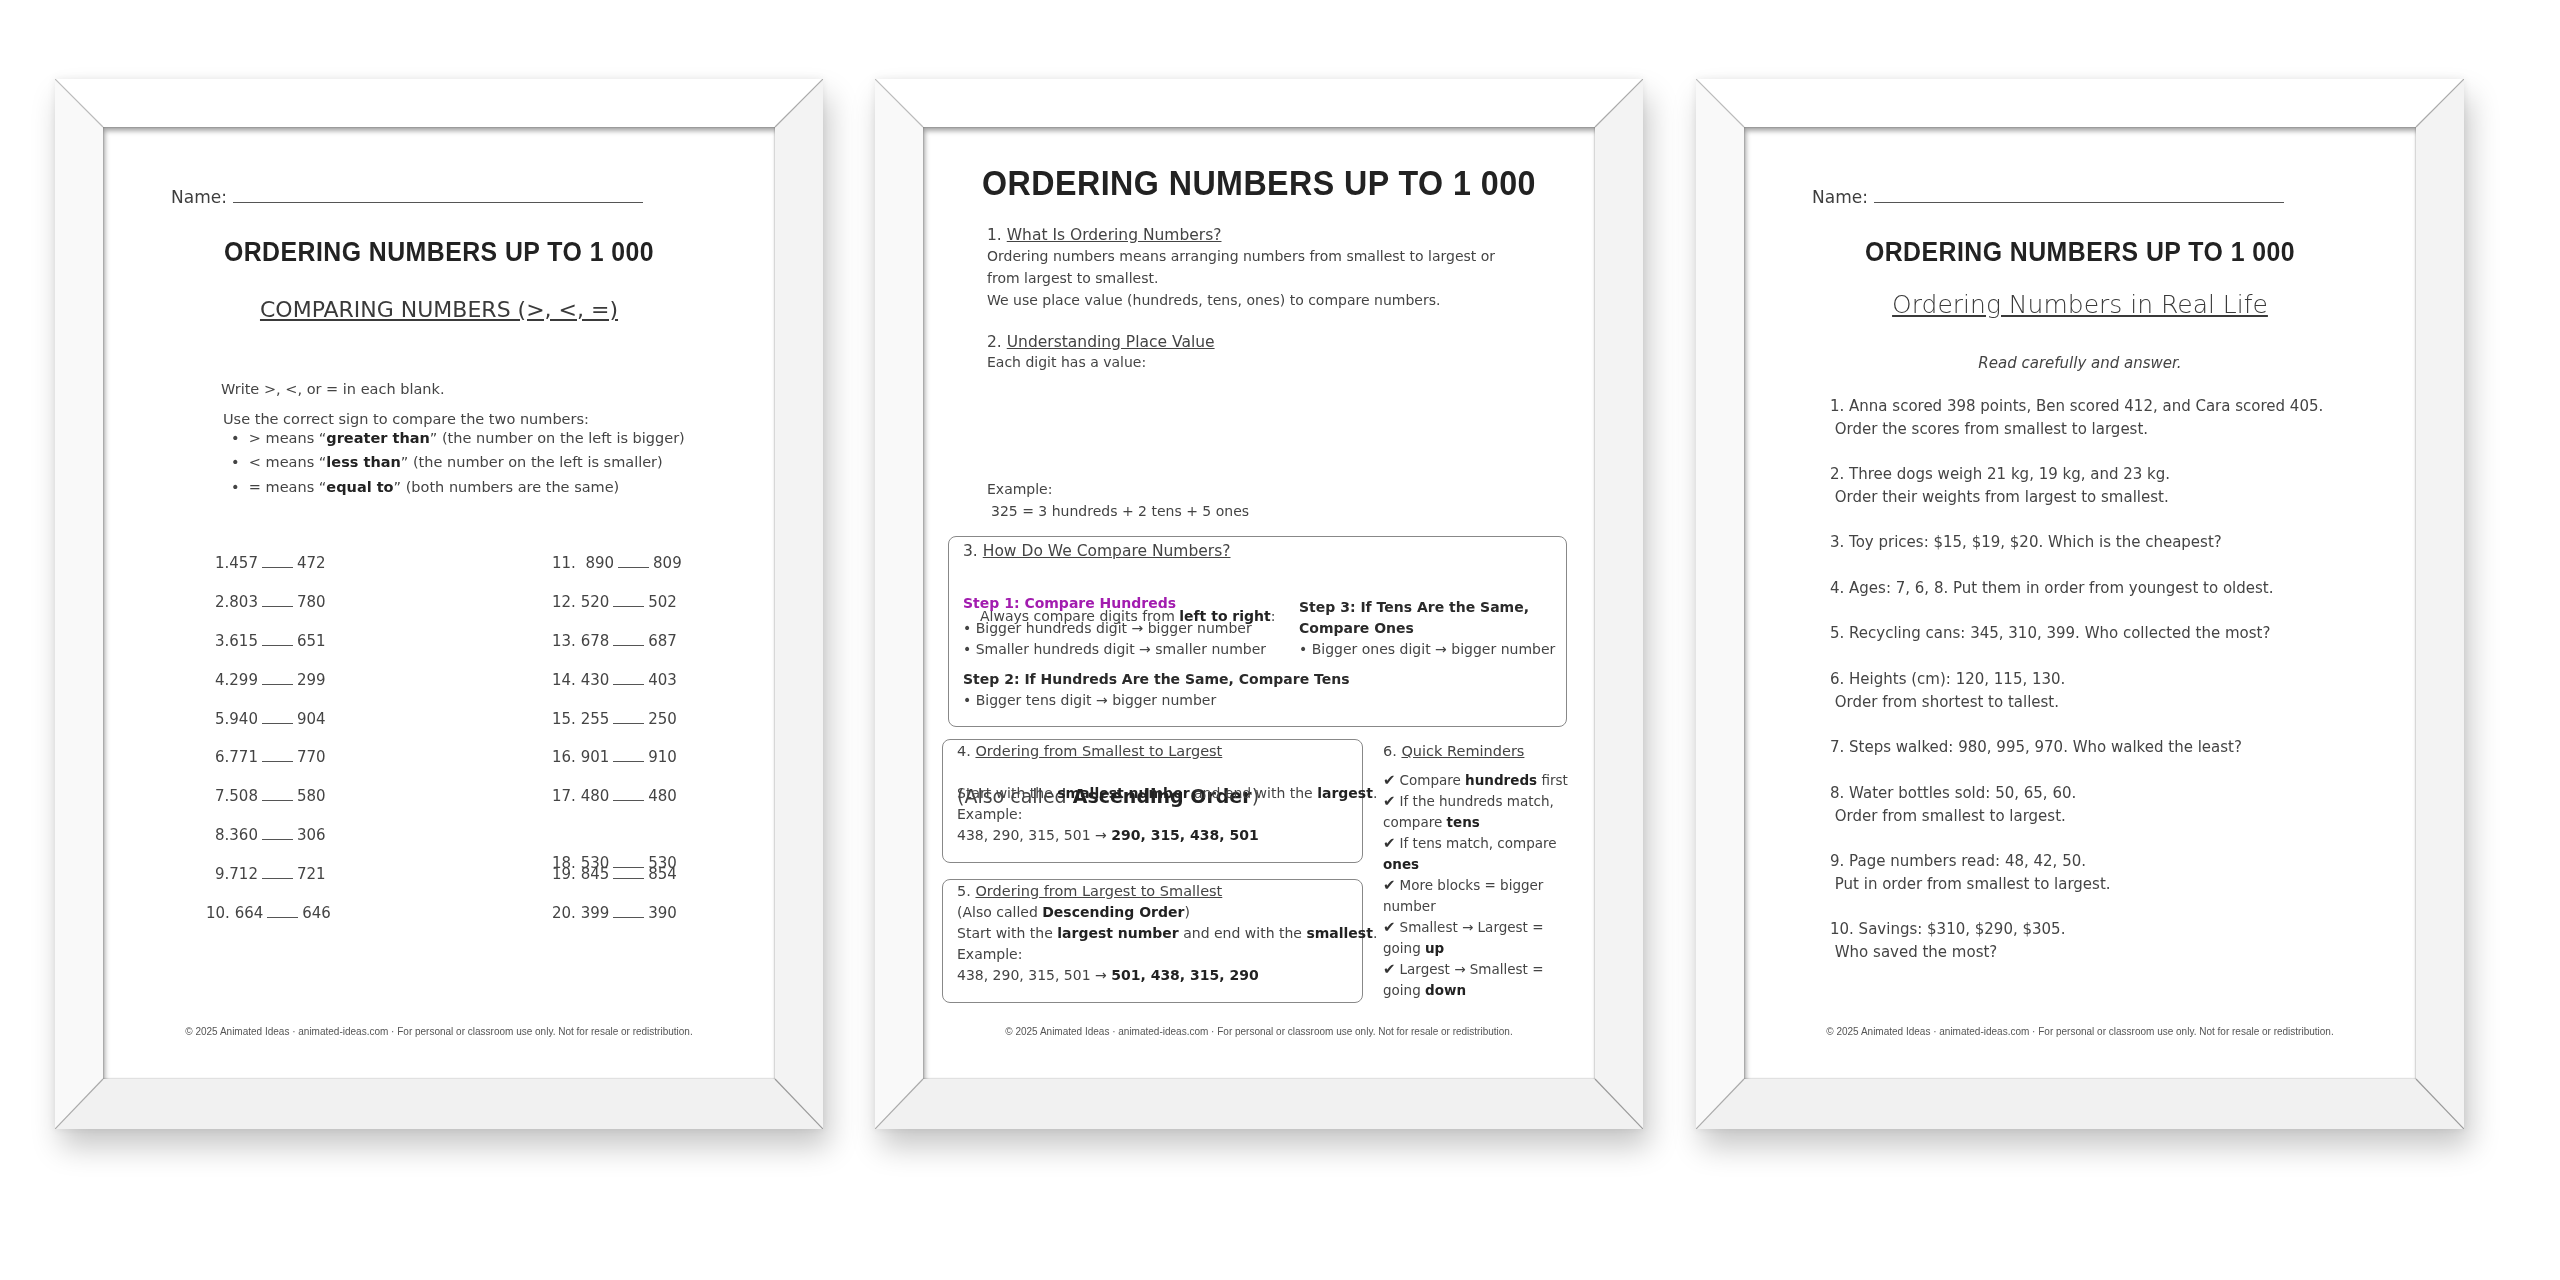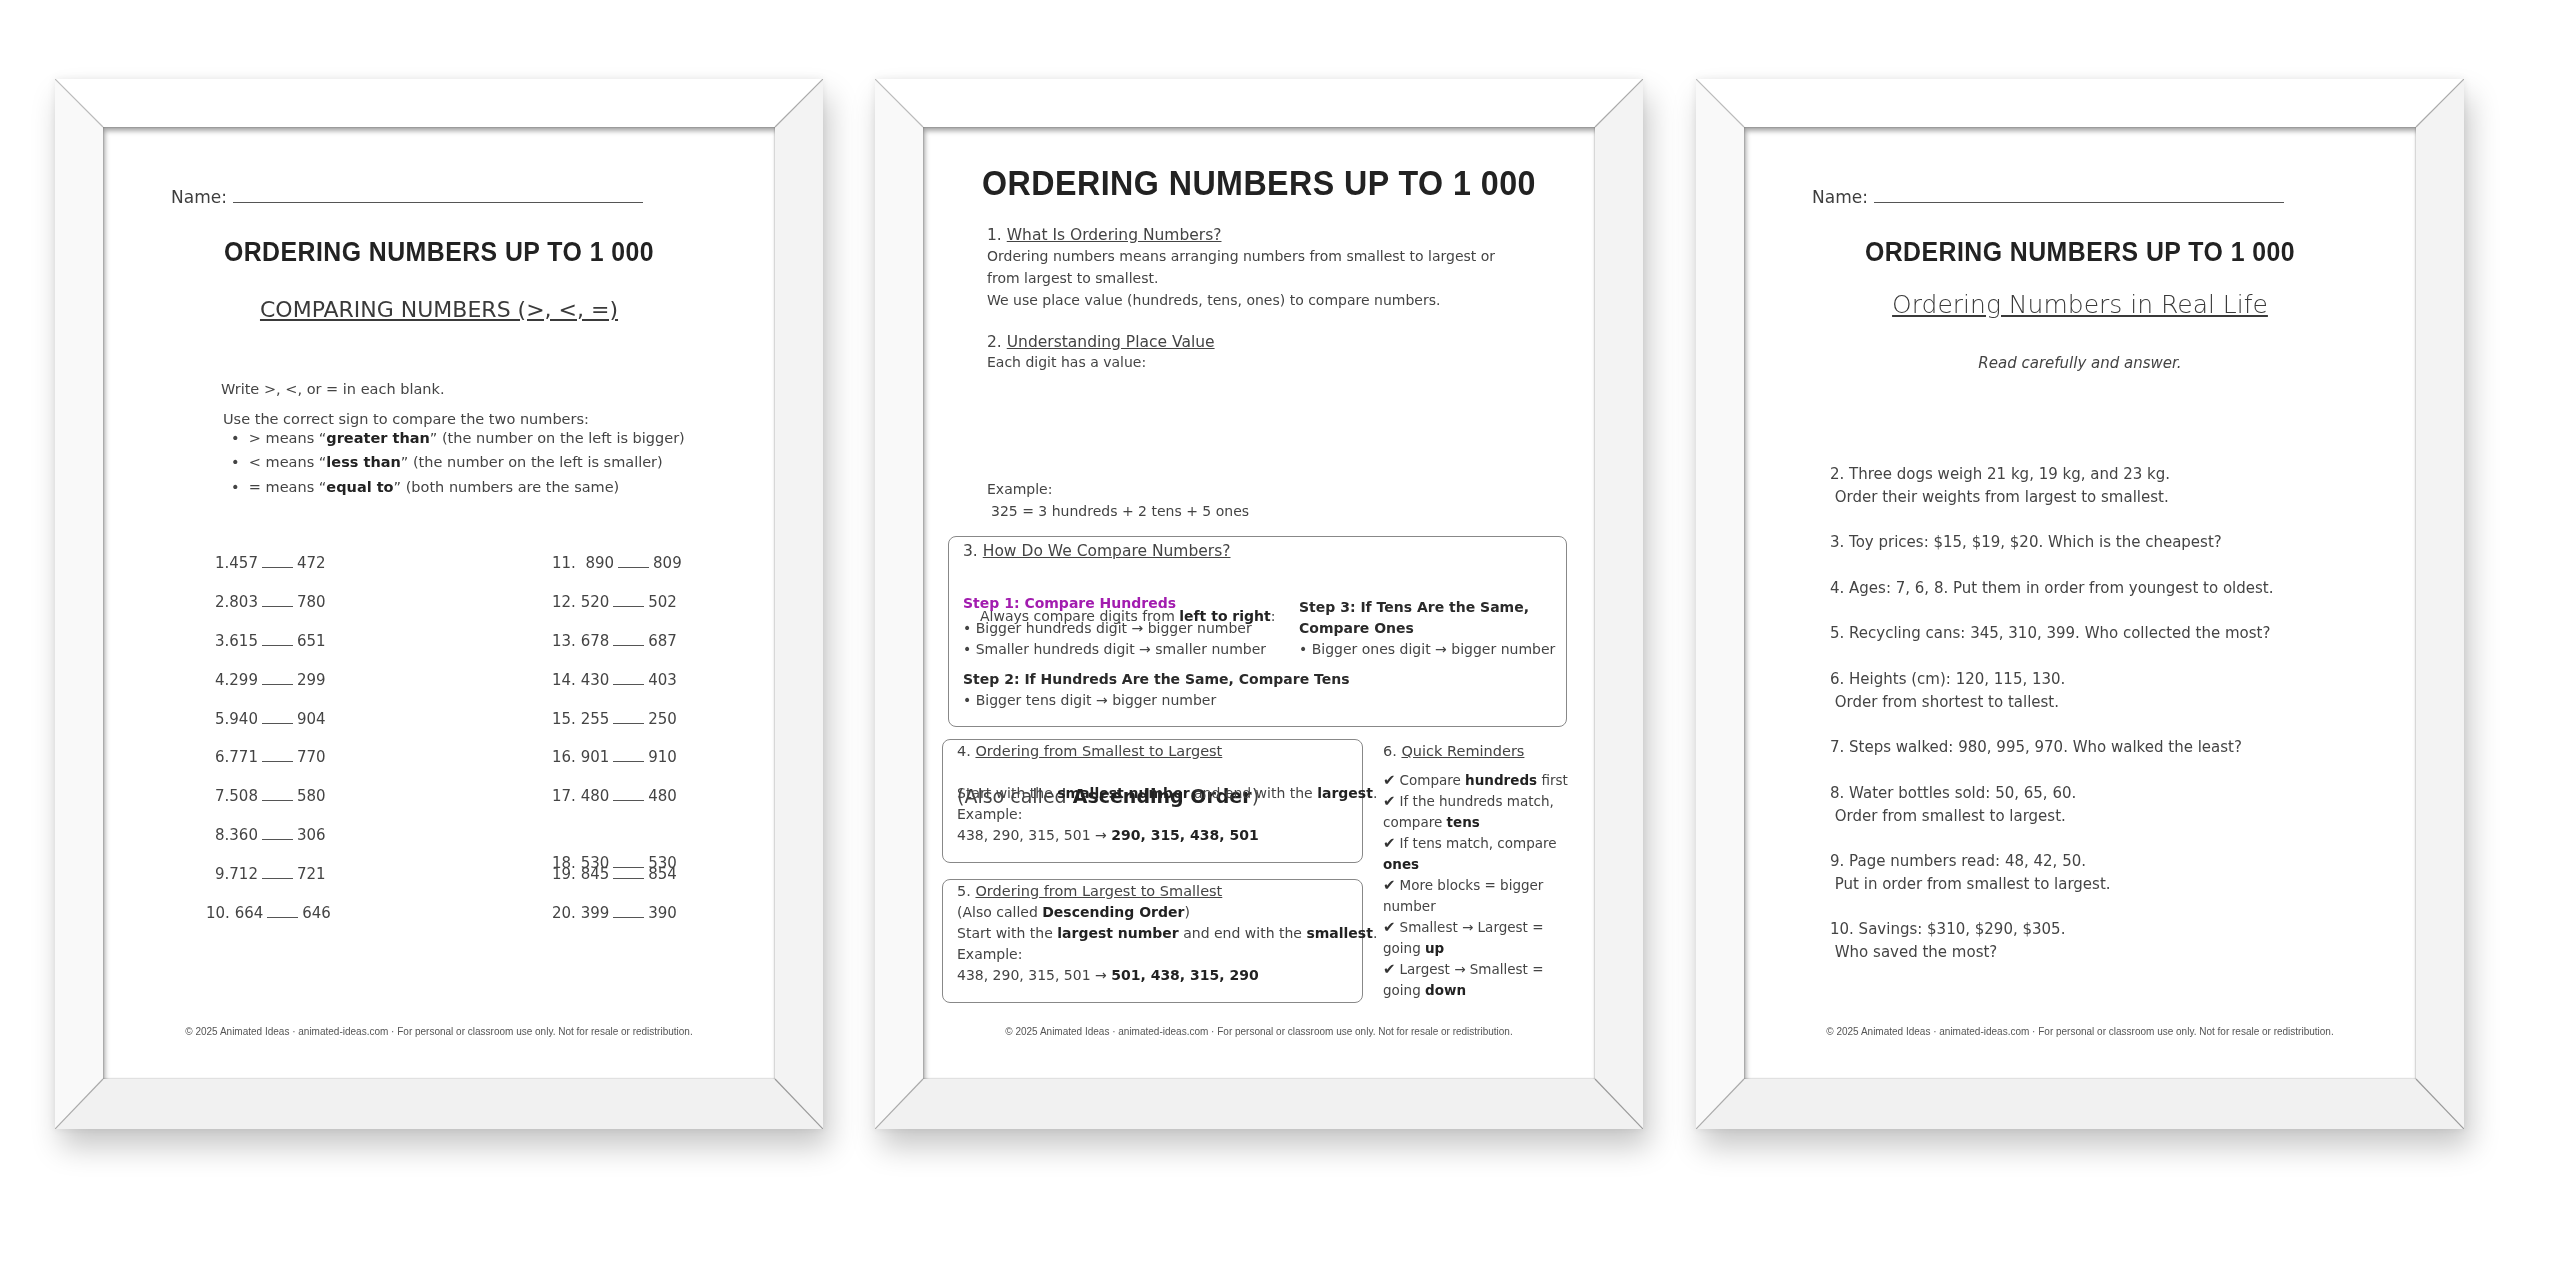--- a/index.html
+++ b/index.html
@@ -200,20 +200,21 @@
     </svg>
   </div>
   <div class="page">
     <div class="name-line" style="left:68px;">
       <span>Name:</span><span class="blank" style="width:410px;"></span>
     </div>
     <div class="title" style="top:110px; font-size:27px;">ORDERING NUMBERS UP TO 1 000</div>
     <div class="subtitle" style="top:163px; font-size:25px; font-family:'DejaVu Sans', sans-serif; font-weight:300;">Ordering Numbers in Real Life</div>
     <div class="txt" style="left:0; right:0; text-align:center; top:224px; font-style:italic; font-size:15px;">Read carefully and answer.</div>
 
+    <div class="txt" style="left:86px; top:268px; font-size:15px; line-height:23px;"><span>1. Anna scored 398 points, Ben scored 412, and Cara scored 405.</span><br>&nbsp;<span>Order the scores from smallest to largest.</span></div>
     <div class="txt" style="left:86px; top:336px; font-size:15px; line-height:23px;"><span>2. Three dogs weigh 21 kg, 19 kg, and 23 kg.</span><br>&nbsp;<span>Order their weights from largest to smallest.</span></div>
     <div class="txt" style="left:86px; top:404px; font-size:15px; line-height:23px;">3. Toy prices: $15, $19, $20. Which is the cheapest?</div>
     <div class="txt" style="left:86px; top:450px; font-size:15px; line-height:23px;">4. Ages: 7, 6, 8. Put them in order from youngest to oldest.</div>
     <div class="txt" style="left:86px; top:495px; font-size:15px; line-height:23px;">5. Recycling cans: 345, 310, 399. Who collected the most?</div>
     <div class="txt" style="left:86px; top:541px; font-size:15px; line-height:23px;"><span>6. Heights (cm): 120, 115, 130.</span><br>&nbsp;<span>Order from shortest to tallest.</span></div>
     <div class="txt" style="left:86px; top:609px; font-size:15px; line-height:23px;">7. Steps walked: 980, 995, 970. Who walked the least?</div>
     <div class="txt" style="left:86px; top:655px; font-size:15px; line-height:23px;"><span>8. Water bottles sold: 50, 65, 60.</span><br>&nbsp;<span>Order from smallest to largest.</span></div>
     <div class="txt" style="left:86px; top:723px; font-size:15px; line-height:23px;"><span>9. Page numbers read: 48, 42, 50.</span><br>&nbsp;<span>Put in order from smallest to largest.</span></div>
     <div class="txt" style="left:86px; top:791px; font-size:15px; line-height:23px;"><span>10. Savings: $310, $290, $305.</span><br>&nbsp;<span>Who saved the most?</span></div>
 

